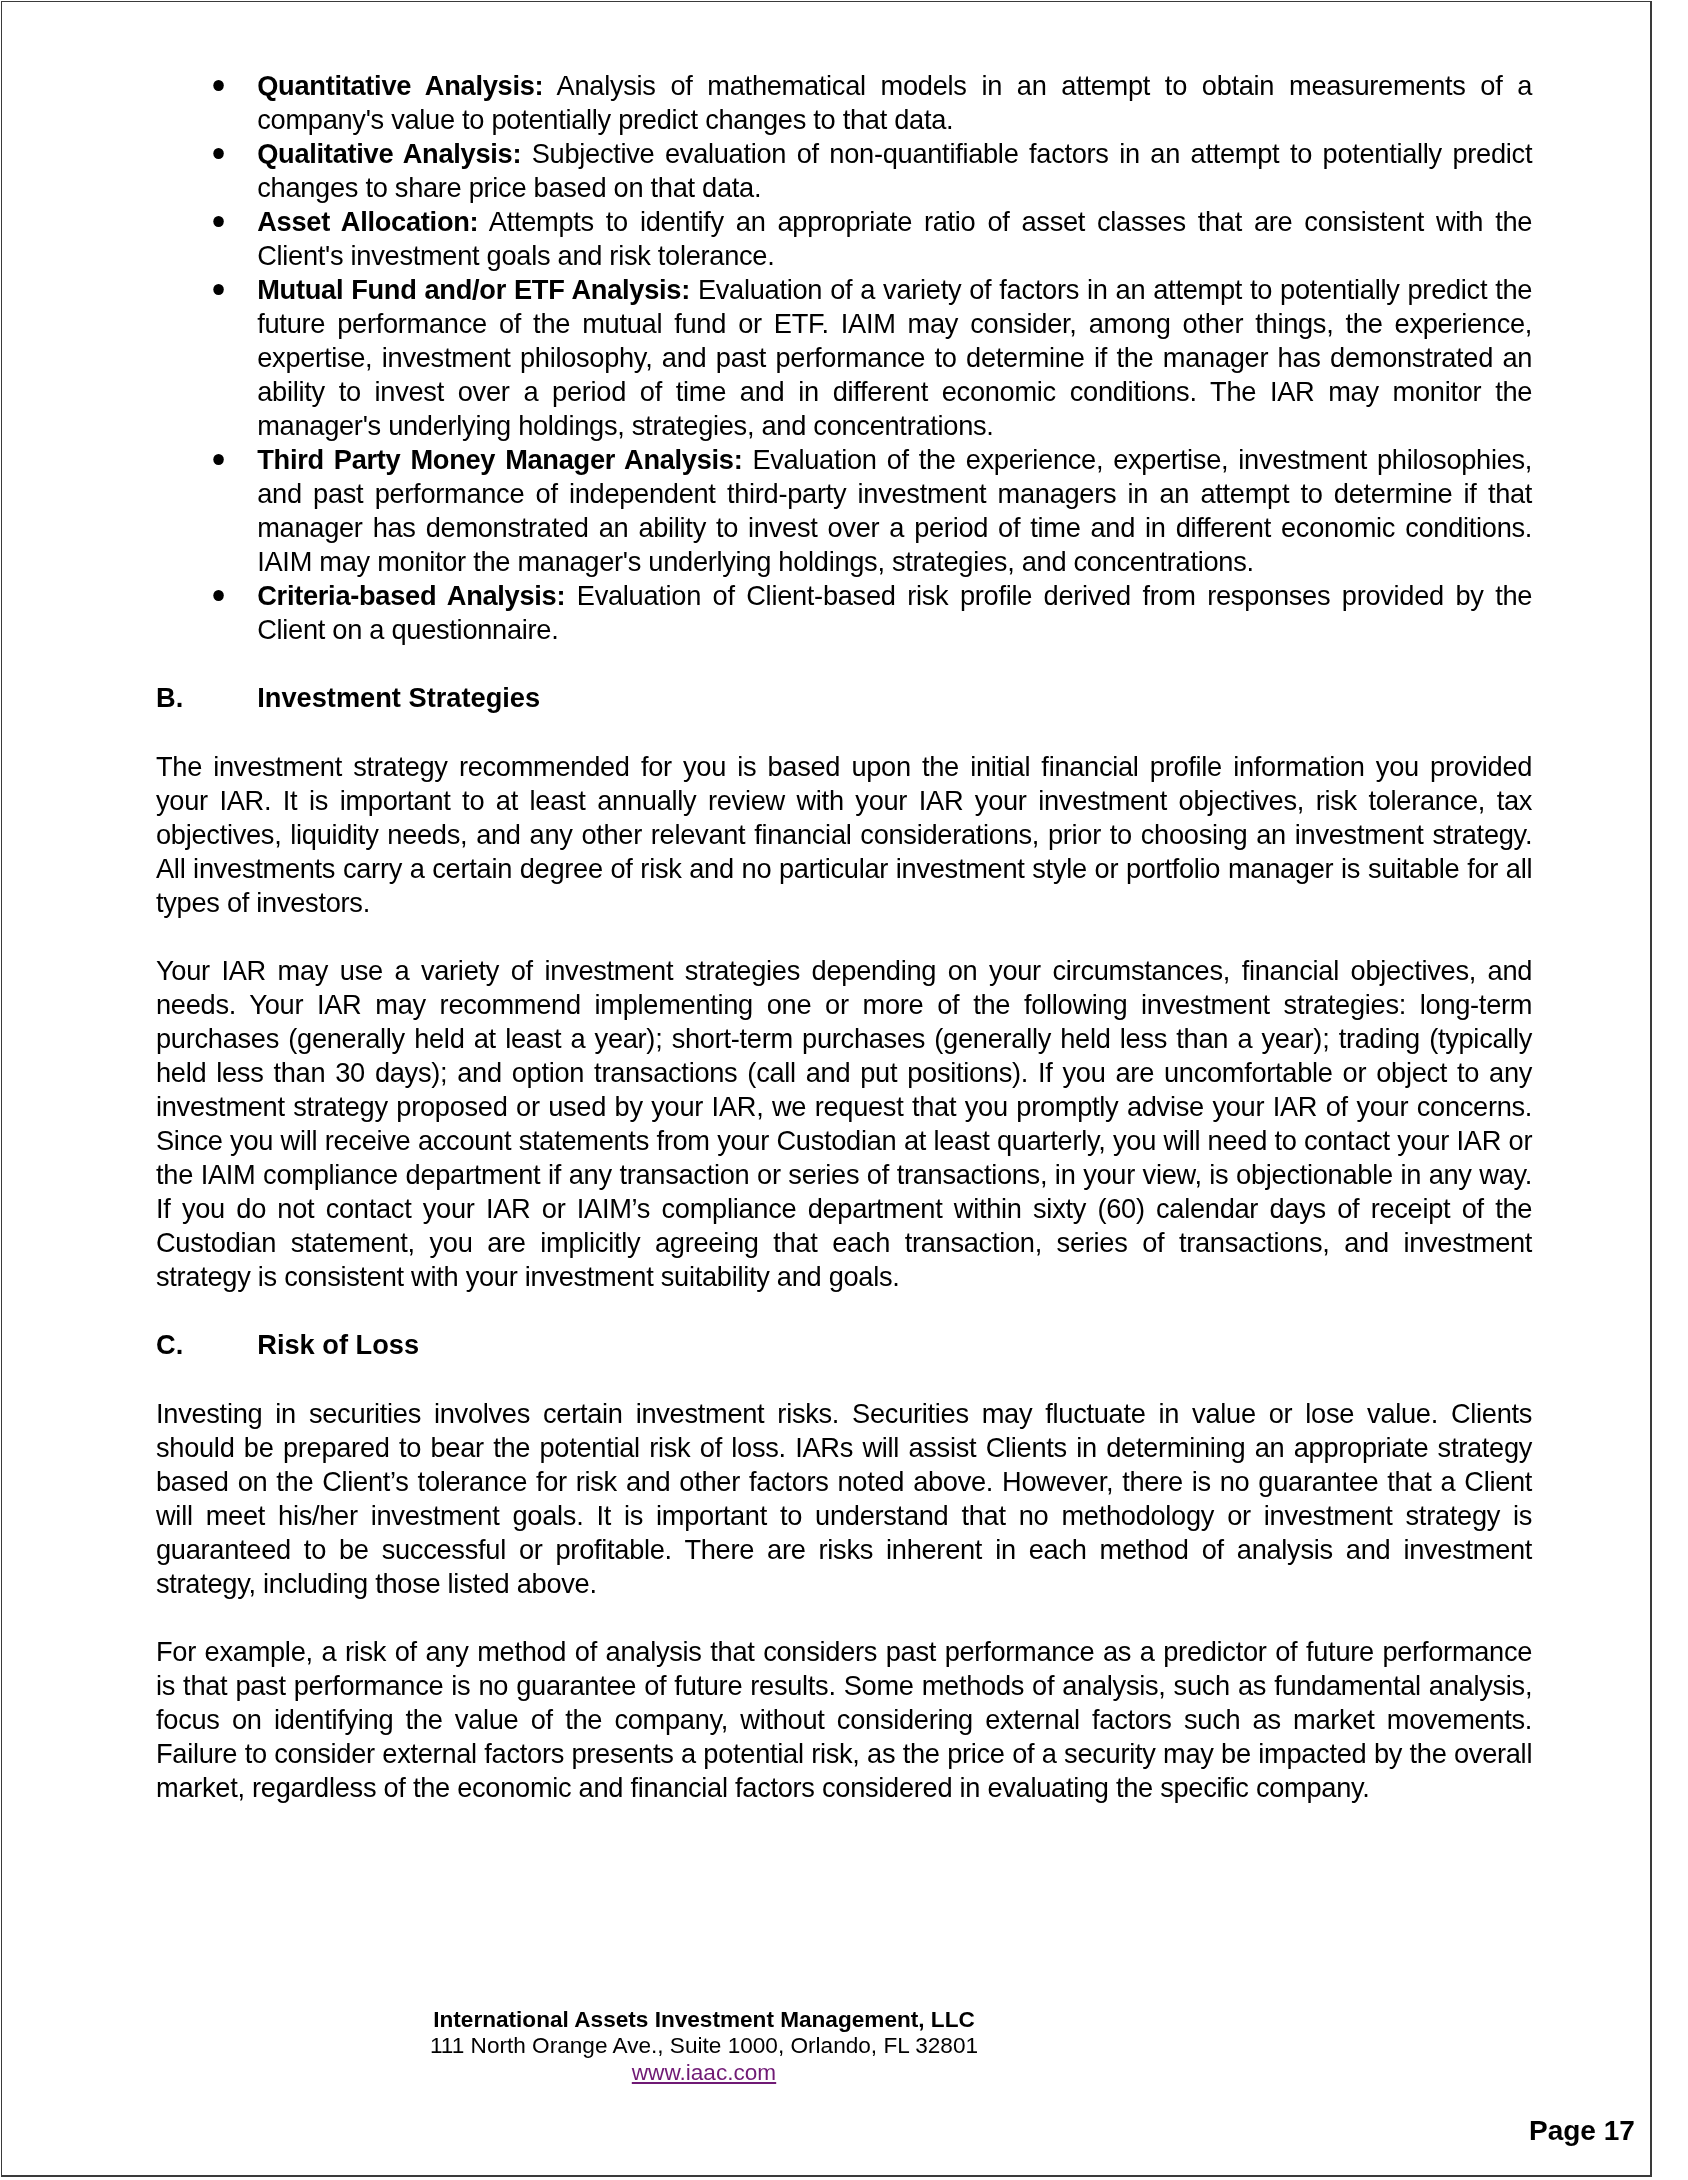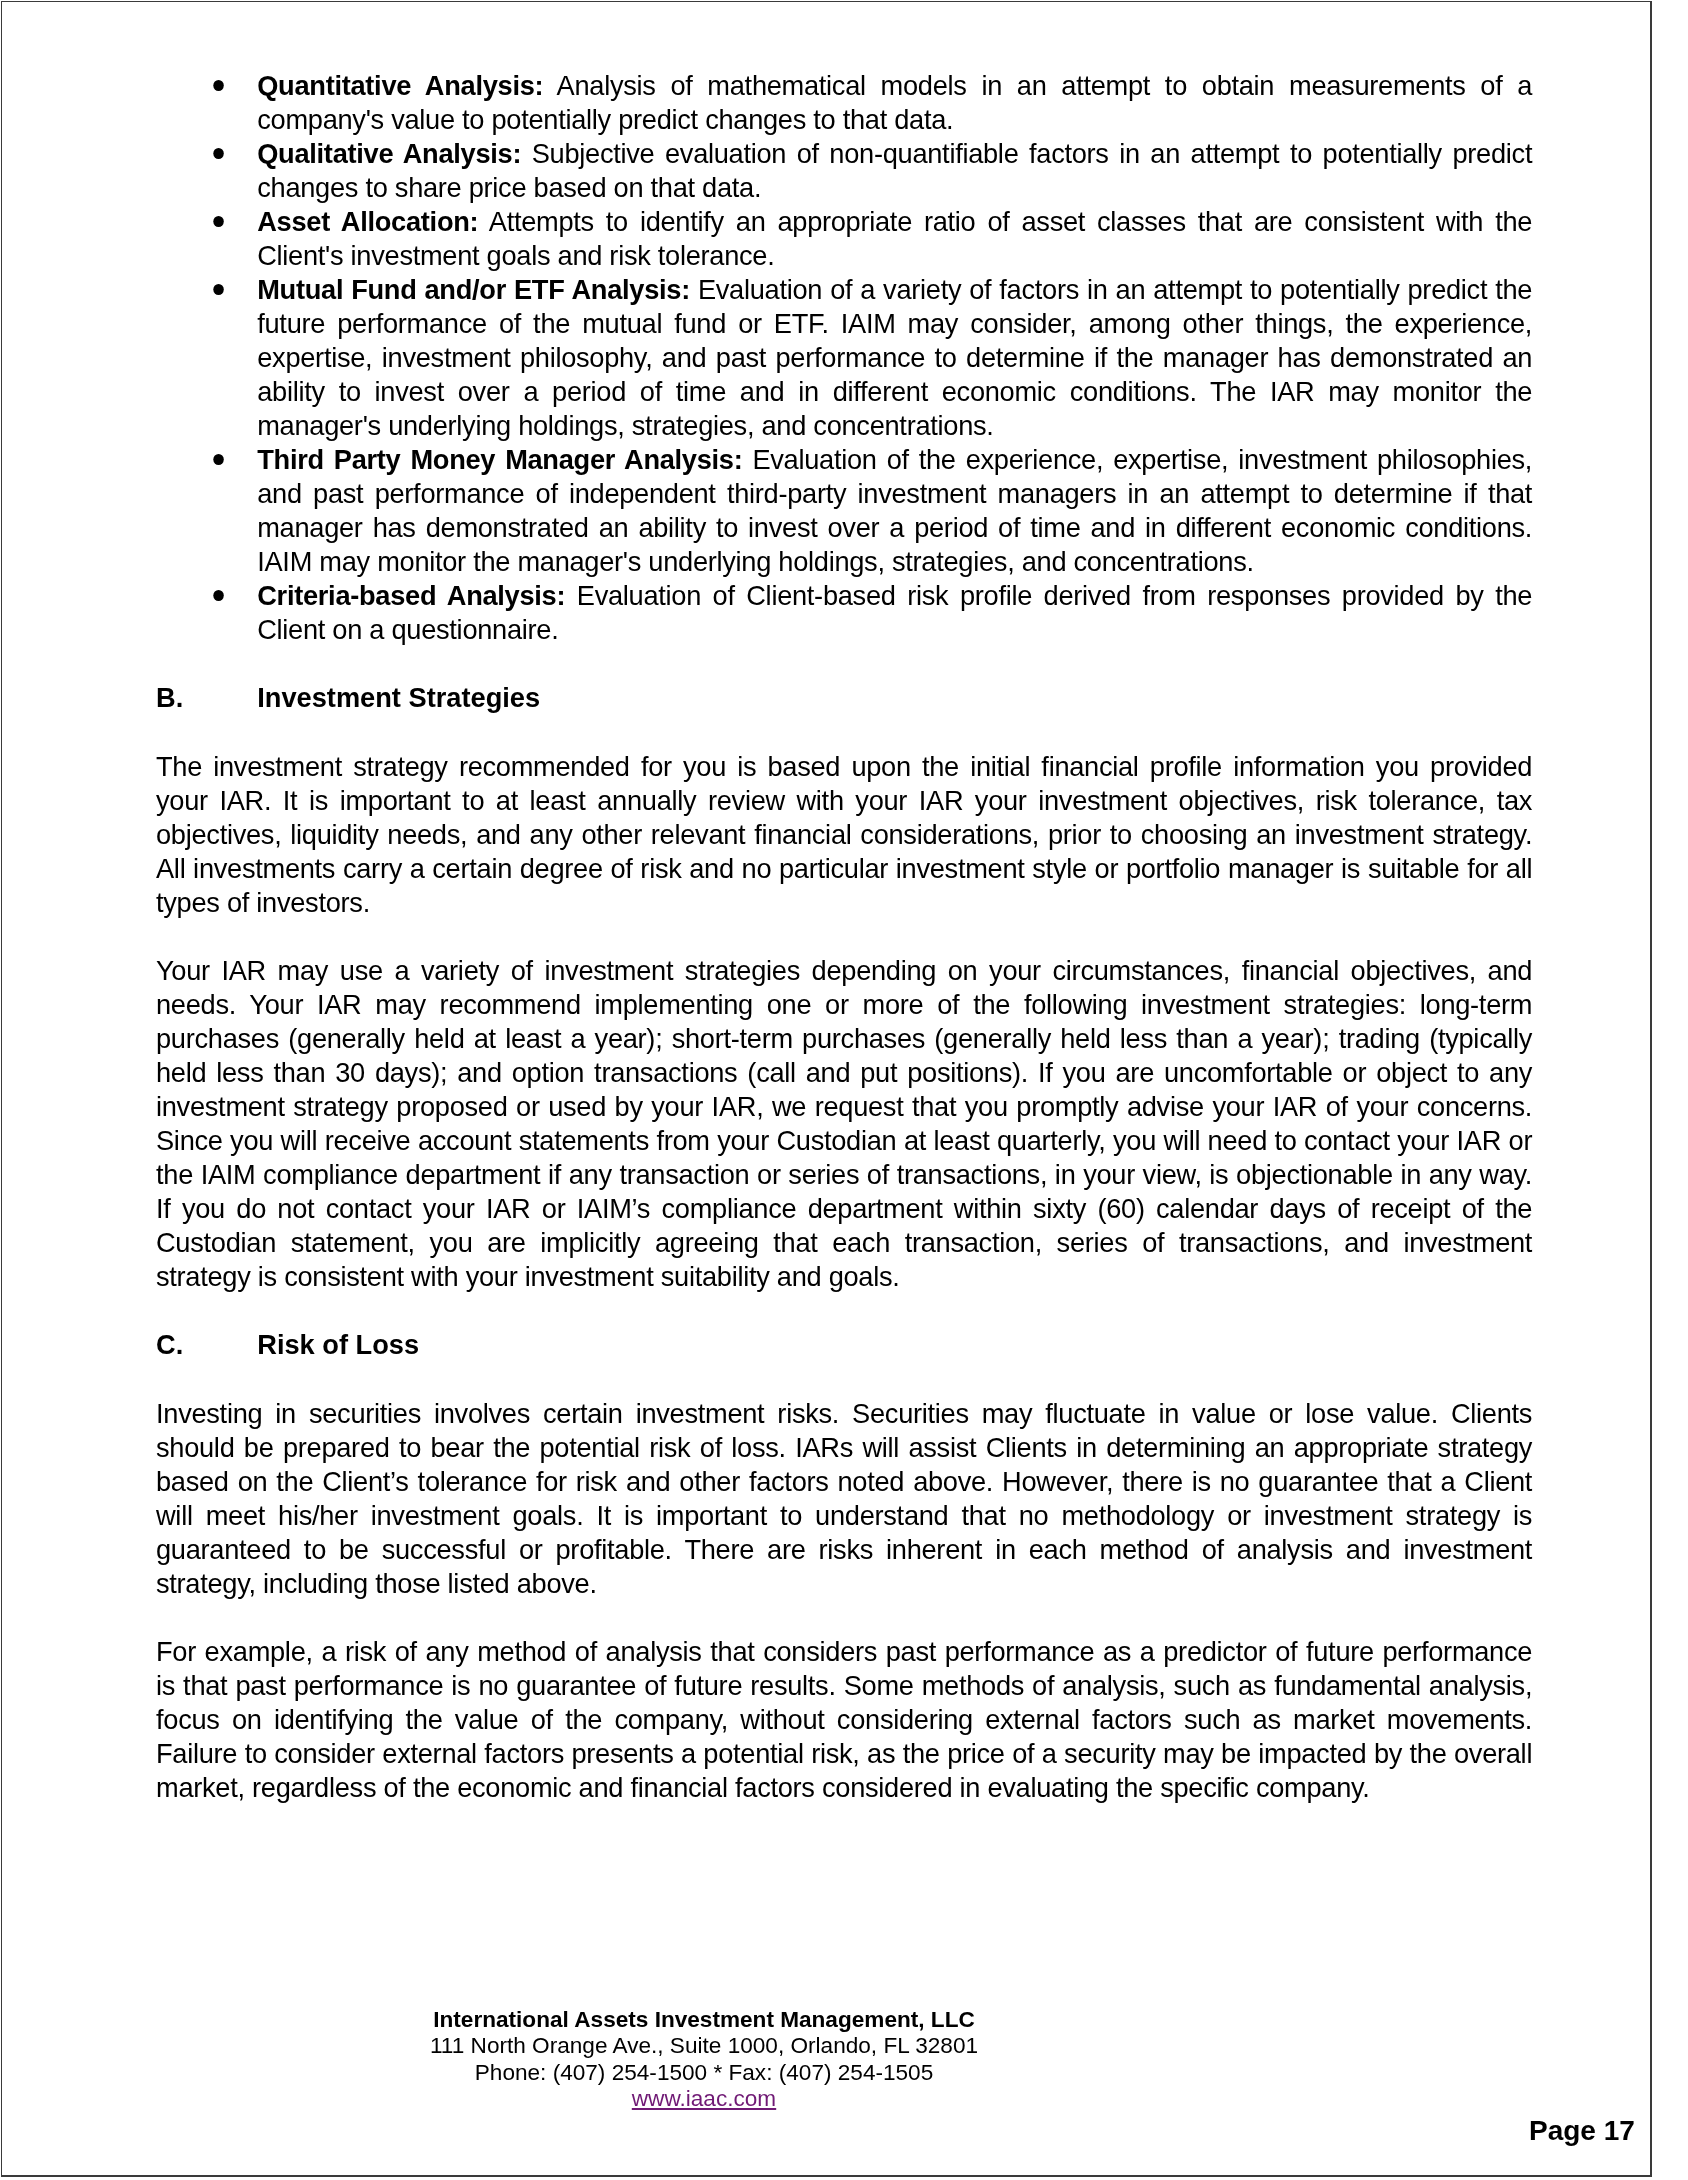--- a/index.html
+++ b/index.html
@@ -60,18 +60,17 @@
   </div>
   <div class="gap2"></div>
   <div class="txt">Investing in securities involves certain investment risks. Securities may fluctuate in value or lose value. Clients should be prepared to bear the potential risk of loss. IARs will assist Clients in determining an appropriate strategy based on the Client’s tolerance for risk and other factors noted above. However, there is no guarantee that a Client will meet his/her investment goals. It is important to understand that no methodology or investment strategy is guaranteed to be successful or profitable. There are risks inherent in each method of analysis and investment strategy, including those listed above.</div>
   <div class="gap1"></div>
   <div class="txt">For example, a risk of any method of analysis that considers past performance as a predictor of future performance is that past performance is no guarantee of future results. Some methods of analysis, such as fundamental analysis, focus on identifying the value of the company, without considering external factors such as market movements. Failure to consider external factors presents a potential risk, as the price of a security may be impacted by the overall market, regardless of the economic and financial factors considered in evaluating the specific company.</div>
 </div>
 
 <div class="footer">
   <div class="company">International Assets Investment Management, LLC</div>
   <div>111 North Orange Ave., Suite 1000, Orlando, FL 32801</div>
-  <div>Phone: (407) 254-1500 * Fax: (407) 254-1505</div>
   <div><a>www.iaac.com</a></div>
 </div>
 
 <div class="pageno">Page 17</div>
 
 
 </body></html>

